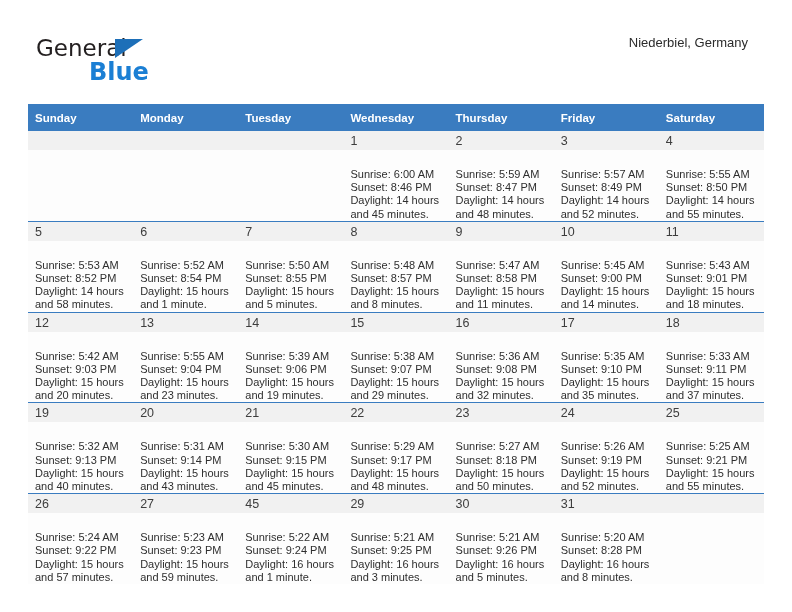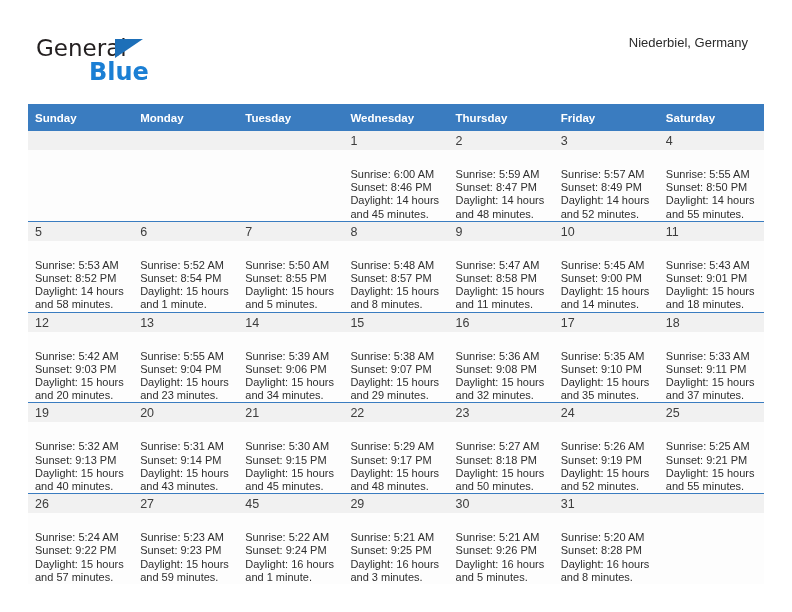--- a/index.html
+++ b/index.html
@@ -325,21 +325,21 @@
             <div>Daylight: 15 hours</div>
             <div>and 23 minutes.</div>
           </div>
         </td>
         <td>
           <div class="daynum-band">14</div>
           <div class="cell-body">
             <div>Sunrise: 5:39 AM</div>
             <div>Sunset: 9:06 PM</div>
             <div>Daylight: 15 hours</div>
-            <div>and 34 minutes.</div>
+            <div>and 19 minutes.</div>
           </div>
         </td>
         <td>
           <div class="daynum-band">15</div>
           <div class="cell-body">
             <div>Sunrise: 5:38 AM</div>
             <div>Sunset: 9:07 PM</div>
             <div>Daylight: 15 hours</div>
             <div>and 29 minutes.</div>
           </div>

